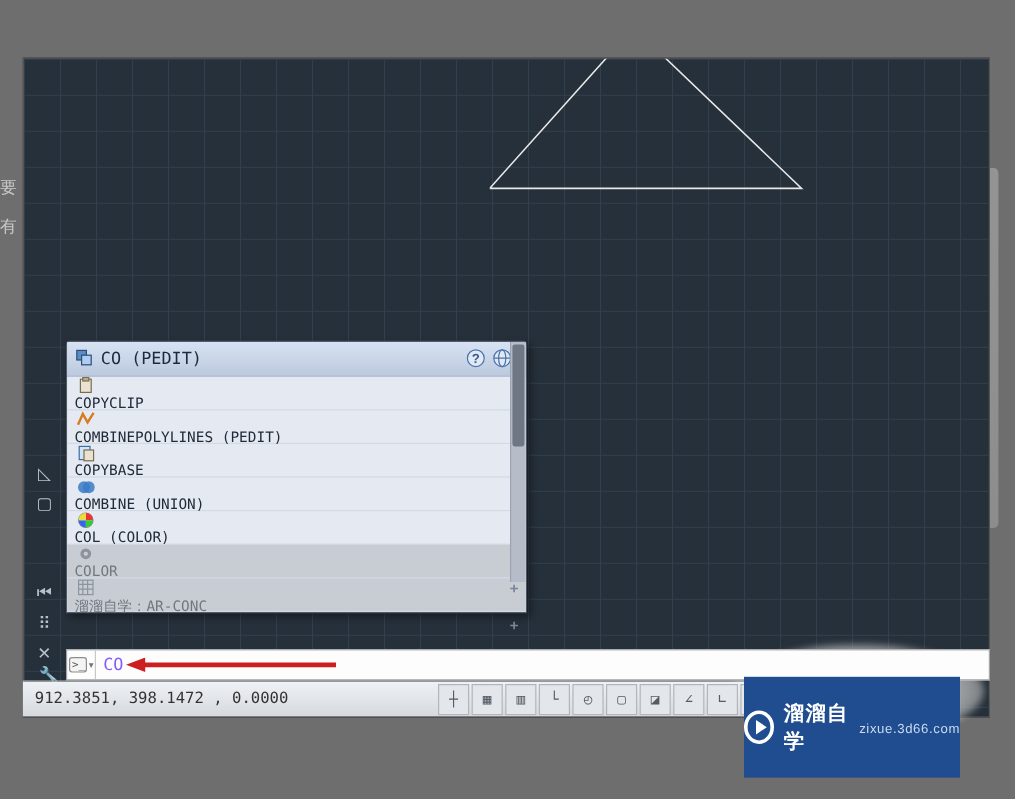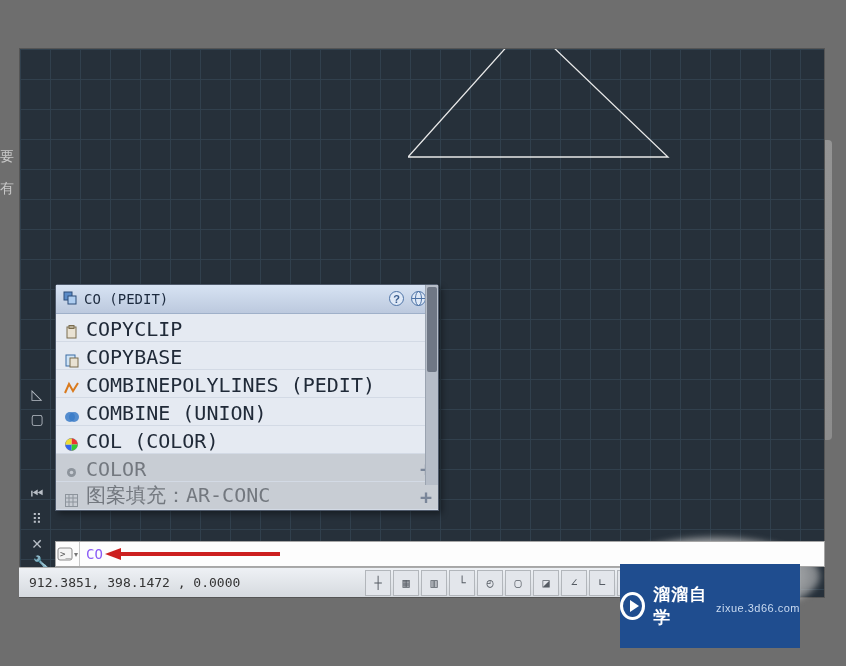--- a/index.html
+++ b/index.html
@@ -65,28 +65,29 @@
     }
     .ac-header .title {
       flex: 1;
       color: #1c2a3e;
       font-family: Consolas, monospace;
       font-size: 14px;
     }
     .ac-header .hicon { width: 18px; height: 18px; margin-right: 4px; }
     .ac-list { background: #e5eaf2; }
     .ac-item {
-      display: flex; align-items: flex-end;
+      display: flex; align-items: flex-start;
       height: 28px;
       padding: 0 6px;
       border-bottom: 1px solid #d3dae5;
       color: #202a38;
       font-family: Consolas, monospace;
-      font-size: 20px;
+      font-size: 12px;
       cursor: pointer;
+      flex-direction: column;
     }
     .ac-item .glyph { width: 18px; height: 18px; margin-right: 6px; display: flex; align-items: center; justify-content: center; }
     .ac-item .plus { margin-left: auto; color: #7a8699; font-weight: bold; }
     .ac-item.muted { background: #c8cdd4; color: #73787f; }
     .ac-scroll {
       position: absolute;
       right: 0; top: 0;
       width: 13px;
       height: 200px;
       background: #b6bdc8;
@@ -272,33 +273,33 @@
             <svg width="15" height="15">
               <rect x="3" y="2" width="9" height="11" fill="#e9e2d3" stroke="#7a6c4e"></rect>
               <rect x="5" y="0.5" width="5" height="3" fill="#b6ac95" stroke="#7a6c4e"></rect>
             </svg>
           </span>
           <span>COPYCLIP</span>
         </div>
         <div class="ac-item">
           <span class="glyph">
             <svg width="15" height="15">
+              <polyline points="1,12 5,3 9,10 14,2" stroke="#d97a1e" stroke-width="2" fill="none"></polyline>
+            </svg>
+          </span>
+          <span>COMBINEPOLYLINES (PEDIT)</span>
+        </div>
+        <div class="ac-item">
+          <span class="glyph">
+            <svg width="15" height="15">
               <rect x="2" y="2" width="9" height="11" fill="#cfe4f7" stroke="#3d6da3"></rect>
               <rect x="6" y="5" width="8" height="9" fill="#e9e2d3" stroke="#7a6c4e"></rect>
             </svg>
           </span>
           <span>COPYBASE</span>
-        </div>
-        <div class="ac-item">
-          <span class="glyph">
-            <svg width="15" height="15">
-              <polyline points="1,12 5,3 9,10 14,2" stroke="#d97a1e" stroke-width="2" fill="none"></polyline>
-            </svg>
-          </span>
-          <span>COMBINEPOLYLINES (PEDIT)</span>
         </div>
         <div class="ac-item">
           <span class="glyph">
             <svg width="15" height="15">
               <circle cx="6" cy="8" r="5" fill="#3a7bc8" opacity="0.85"></circle>
               <circle cx="10" cy="8" r="5" fill="#3a7bc8" opacity="0.85"></circle>
             </svg>
           </span>
           <span>COMBINE (UNION)</span>
         </div>
@@ -327,21 +328,21 @@
         <div class="ac-item muted">
           <span class="glyph">
             <svg width="15" height="15">
               <rect x="1.5" y="1.5" width="12" height="12" fill="none" stroke="#8d949c"></rect>
               <line x1="1.5" y1="5" x2="13.5" y2="5" stroke="#8d949c"></line>
               <line x1="1.5" y1="9" x2="13.5" y2="9" stroke="#8d949c"></line>
               <line x1="5" y1="1.5" x2="5" y2="13.5" stroke="#8d949c"></line>
               <line x1="9" y1="1.5" x2="9" y2="13.5" stroke="#8d949c"></line>
             </svg>
           </span>
-          <span>图案填充：AR-CONC</span>
+          <span>溜溜自学：AR-CONC</span>
           <span class="plus">+</span>
         </div>
       </div>
     <div class="ac-scroll">
       <div class="ac-scroll-thumb"></div>
     </div>
   </div>
 
   <div class="cmdline-row">
     <div class="prompt-ic">

